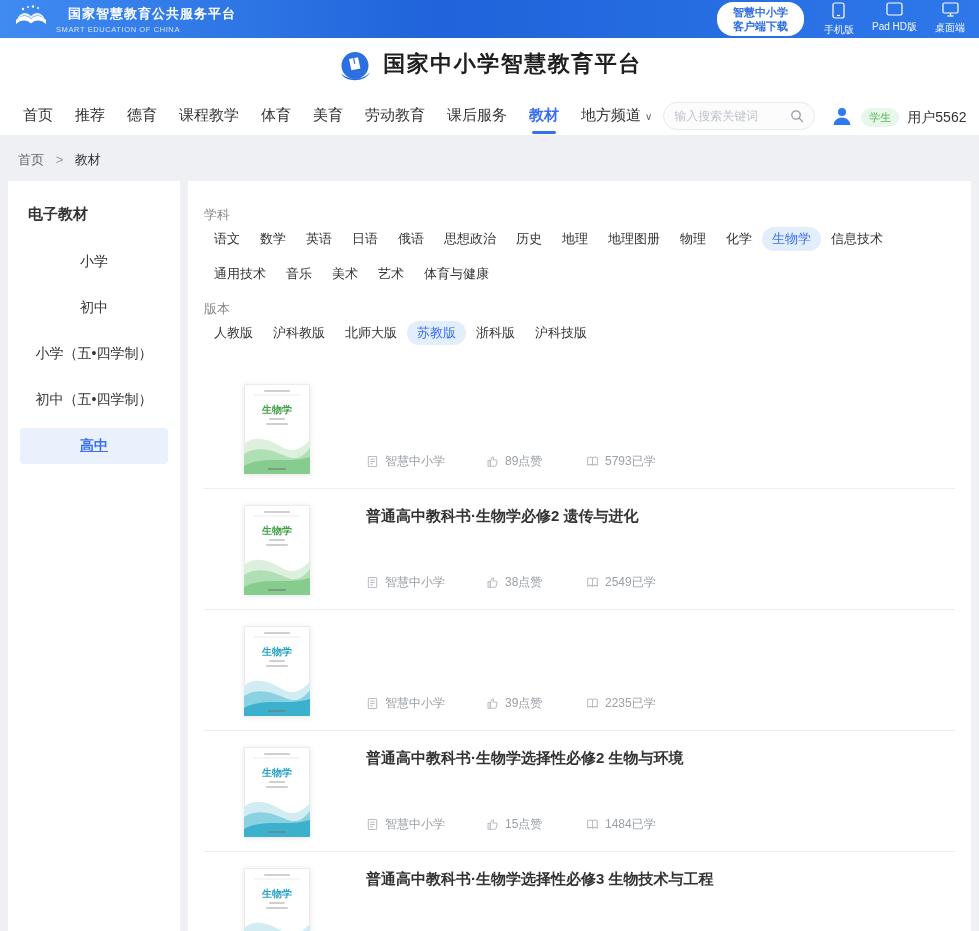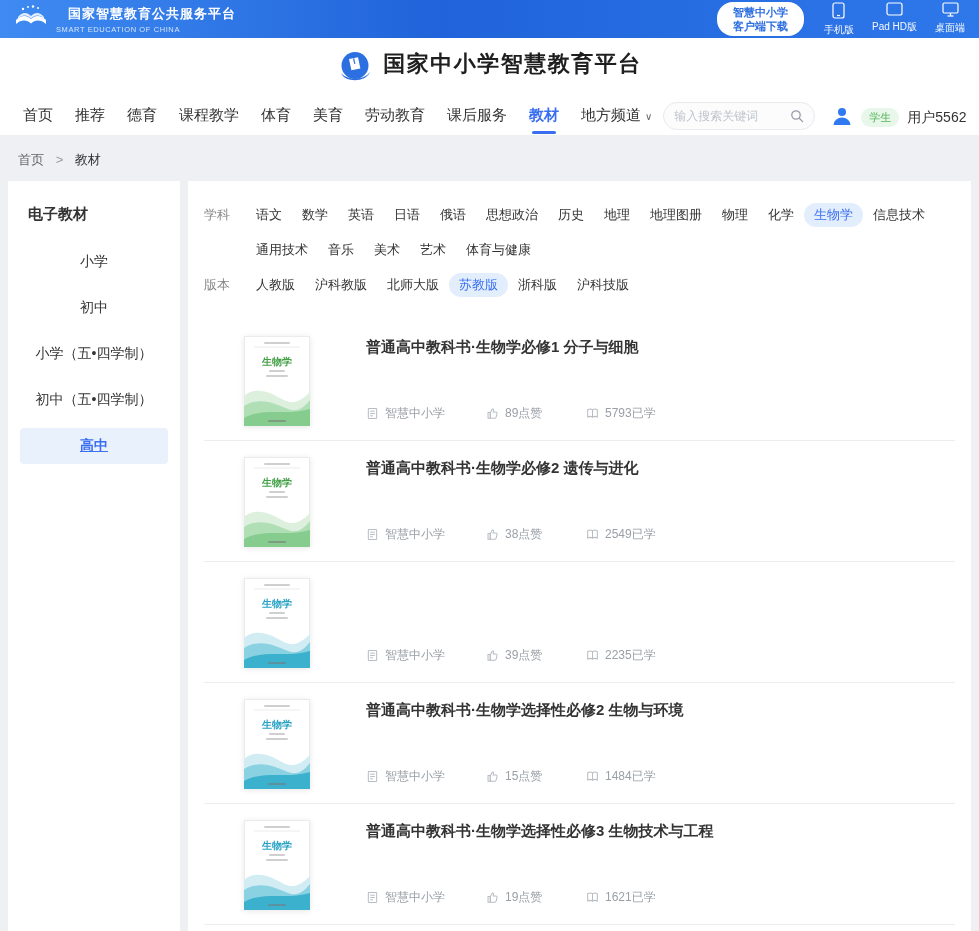--- a/index.html
+++ b/index.html
@@ -51,21 +51,21 @@
   .breadcrumb .cur { color: #333; }
   .breadcrumb .home { cursor: pointer; }
   
   .content { display: flex; gap: 8px; padding: 0 8px; height: 753px; align-items: stretch; }
   .sidebar { width: 172px; flex-shrink: 0; background: #fff; padding: 20px 12px; }
   .sidebar-title { font-size: 15px; font-weight: bold; color: #333; margin: 4px 0 20px 8px; }
   .side-item { text-align: center; font-size: 14px; color: #333; padding: 9px 0;
     margin: 10px 0; border-radius: 4px; cursor: pointer; }
   .side-item.is-active { background: #e9f1fd; color: #3a6ff2; font-weight: 600; text-decoration: underline; }
   .main { flex: 1; background: #fff; padding: 22px 16px 0; overflow: hidden; }
-  .filter-row { display: flex; font-size: 13px; }
+  .filter-row { display: flex; font-size: 13px; flex-direction: column; }
   .filter-label { width: 36px; flex-shrink: 0; color: #888; padding: 3px 0; margin-right: 6px; }
   .filter-opts { display: flex; flex-wrap: wrap; flex: 1; }
   .opt { padding: 3px 10px; margin-bottom: 11px; color: #333; border-radius: 14px;
     cursor: pointer; white-space: nowrap; }
   .opt.is-active { background: #e3eefc; color: #3a6ff2; }
   
   .book-list { margin-top: 12px; }
   .book-row { display: flex; padding: 16px 0 14px 40px; border-bottom: 1px solid #ededed; }
   .cover { width: 66px; height: 90px; flex-shrink: 0; background: #fff; cursor: pointer;
     box-shadow: 0 1px 6px rgba(0,0,0,.1); }
@@ -294,21 +294,20 @@
               <text class="cv-title" x="33" y="29" text-anchor="middle">生物学</text>
               <rect class="cv-line" x="25" y="34" width="16" height="2" rx="1"></rect>
               <rect class="cv-line" x="22" y="39" width="22" height="2" rx="1"></rect>
               <path class="w1" d="M0,60 C12,50 26,56 38,63 C50,70 58,64 66,56 L66,90 L0,90 Z"></path>
               <path class="w2" d="M0,70 C16,60 32,68 44,73 C54,77 60,71 66,64 L66,90 L0,90 Z"></path>
               <path class="w3" d="M0,82 C20,71 44,80 66,73 L66,90 L0,90 Z"></path>
               <rect x="24" y="84" width="18" height="2" rx="1" fill="#777" opacity=".55"></rect>
             </svg>
           </div>
           <div class="book-info">
-            <div class="book-title">普通高中教科书·生物学必修1 分子与细胞</div>
             <div class="book-stats">
               <span class="stat stat-source">
                 <span style="display:flex;">
                   <svg width="13" height="13" viewBox="0 0 14 14" fill="none" stroke="#b8bdc4" stroke-width="1.1">
                     <rect x="2.5" y="1.5" width="9" height="11" rx="1"></rect>
                     <line x1="4.5" y1="4.5" x2="9.5" y2="4.5"></line>
                     <line x1="4.5" y1="7" x2="9.5" y2="7"></line>
                     <line x1="4.5" y1="9.5" x2="7.5" y2="9.5"></line>
                   </svg>
                 </span>

